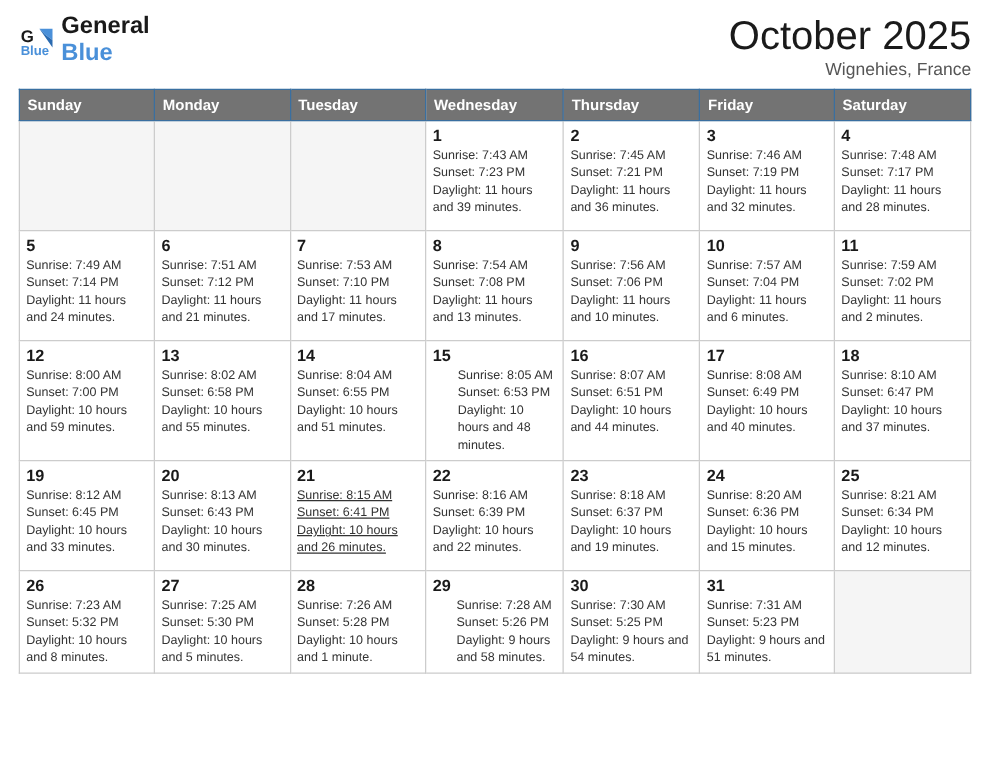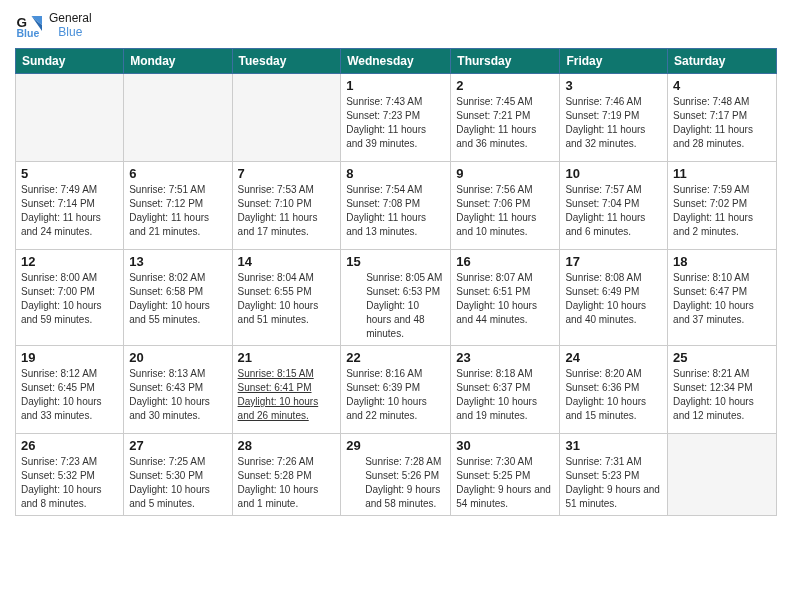--- a/index.html
+++ b/index.html
@@ -42,21 +42,21 @@
     .location {
       font-size: 14px;
       color: #555;
     }
     .calendar {
       width: 100%;
       border-collapse: collapse;
       font-size: 11px;
     }
     .calendar th {
-      background: #0f766e;
+      background: #737373;
       color: #fff;
       text-align: left;
       padding: 5px 6px;
       font-size: 12px;
       font-weight: bold;
       border: 1px solid #3a6fa0;
     }
     .calendar td {
       border: 1px solid #ccc;
       vertical-align: top;
@@ -89,27 +89,29 @@
 <div class="container">
   <div class="header">
     <div class="logo">
       <svg class="logo-icon" viewBox="0 0 40 40">
         <text x="2" y="22" font-size="18" font-weight="bold" fill="#1a1a1a">G</text>
         <path d="M22 8 L36 8 L36 20 L28 14 Z" fill="#4a90d9"></path>
         <path d="M28 14 L36 20 L36 28 L22 8 Z" fill="#2a6ab0"></path>
         <text x="2" y="36" font-size="14" font-weight="bold" fill="#4a90d9">Blue</text>
       </svg>
       <div>
-        <div style="font-size:12px;font-weight:normal;color:#1a1a1a;text-align:center;">
+        <div style="font-size:19px;font-weight:bold;color:#1a1a1a;">
           <span style="color:#1a1a1a;">General</span><br>
           <span style="color:#4a90d9;">Blue</span>
         </div>
       </div>
     </div>
     <div class="title-block">
+      <div class="month-title">October 2025</div>
+      <div class="location">Wignehies, France</div>
     </div>
   </div>
 
   <table class="calendar">
     <thead>
       <tr>
       <th>Sunday</th>
           <th>Monday</th>
           <th>Tuesday</th>
           <th>Wednesday</th>
@@ -269,21 +271,21 @@
           </td>
           <td>
             <div class="day-number">24</div>
             <div class="day-info" style="white-space: pre-line;">Sunrise: 8:20 AM
 Sunset: 6:36 PM
 Daylight: 10 hours and 15 minutes.</div>
           </td>
           <td>
             <div class="day-number">25</div>
             <div class="day-info" style="white-space: pre-line;">Sunrise: 8:21 AM
-Sunset: 12:34 PM
+Sunset: 6:34 PM
 Daylight: 10 hours and 12 minutes.</div>
           </td>
         </tr>
         <tr class="last-row">
           <td>
             <div class="day-number">26</div>
             <div class="day-info" style="white-space: pre-line;">Sunrise: 7:23 AM
 Sunset: 5:32 PM
 Daylight: 10 hours and 8 minutes.</div>
           </td>

